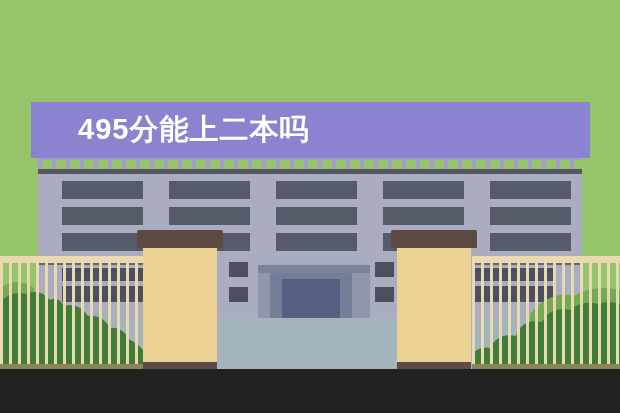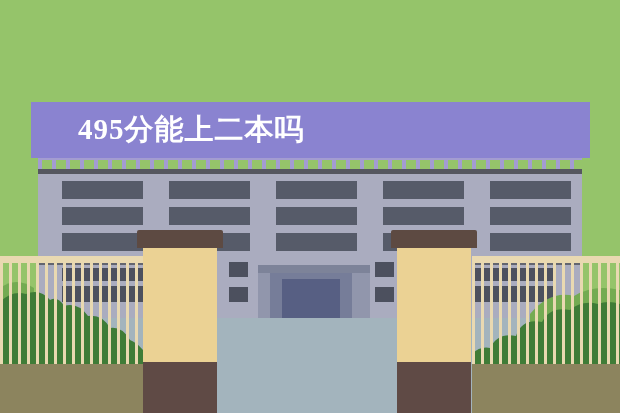--- a/index.html
+++ b/index.html
@@ -1,16 +1,16 @@
 <!DOCTYPE html>
 <html style="--bg-green: #95c46a; --banner-purple: #8a83d0; --banner-text: #ffffff; --railing: #a39cd1; --roofline: #55575f; --facade: #aaacbf; --frame: #565b69; --frame-ground: #4c505e; --glass: #cde0f1; --porch: #9196ac; --lintel: #7d8399; --recess: #767d99; --door: #575f83; --pillar-cap: #5d4a42; --pillar-body: #ebd294; --pillar-base: #5f4a45; --fence-wood: #e9d9b1; --ground-line: #63656f; --bush-dark: #3f7c37; --bush-light: #74ab52; --soil: #8c845e; --courtyard: #a3b4bd;"><head>
 <meta charset="utf-8">
 <style>
   html,body{margin:0;padding:0;background:#222;font-family:"Liberation Sans",sans-serif;}
-  #scene{position:relative;width:620px;height:413px;overflow:hidden;background:var(--bg-green);font-family:Liberation Serif, serif;}
+  #scene{position:relative;width:620px;height:369px;overflow:hidden;background:var(--bg-green);}
   #scene *{position:absolute;box-sizing:border-box;}
 
   
   .banner{left:31px;top:102px;width:559px;height:56px;background:var(--banner-purple);
           display:flex;align-items:center;padding-left:47px;}
   .banner-text{position:static;color:var(--banner-text);font-size:29px;font-weight:bold;letter-spacing:1px;}
 
   
   .railing-bar{left:38px;top:156px;width:544px;height:4px;background:var(--railing);}
   .railing-posts{left:38px;top:159px;width:544px;height:11px;

